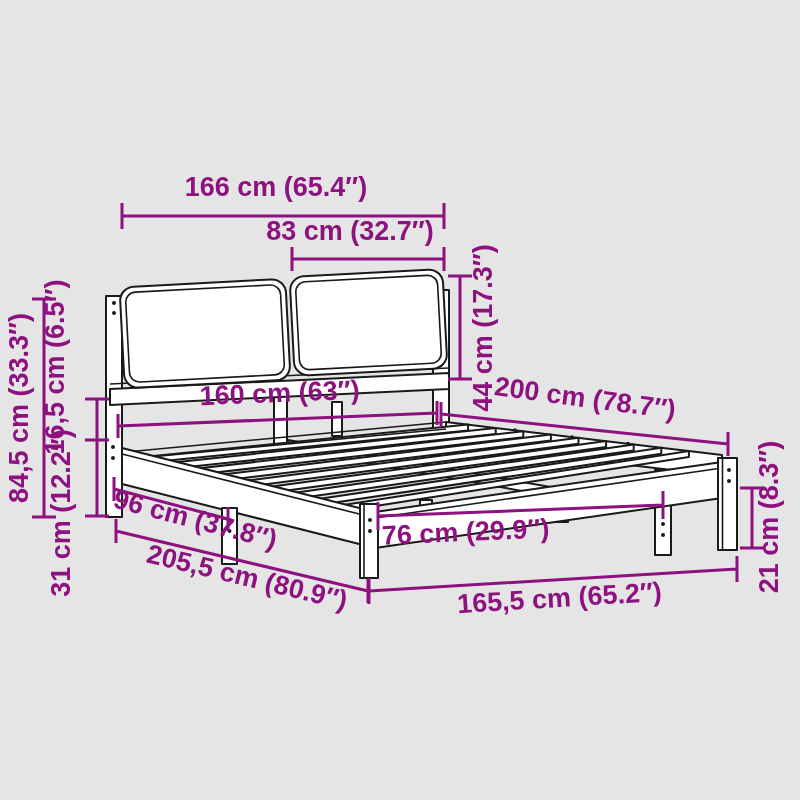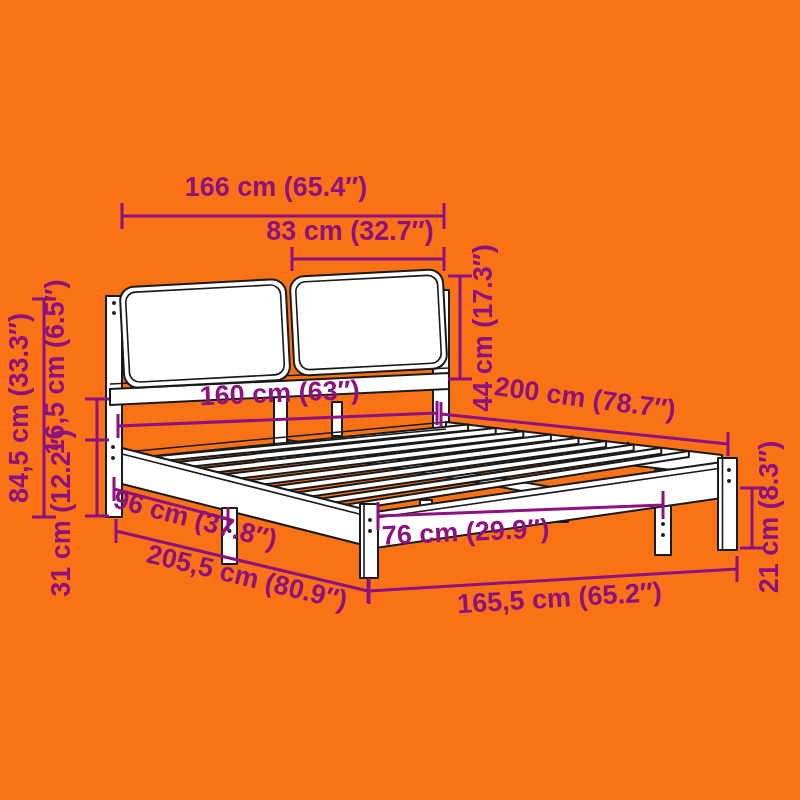--- a/index.html
+++ b/index.html
@@ -1,17 +1,17 @@
 <!DOCTYPE html>
 <html><head>
 <meta charset="utf-8">
 <style>
   html,body{margin:0;padding:0;background:#fff;}
   .canvas{
-    width:800px;height:800px;position:relative;background:#f97316;
+    width:800px;height:800px;position:relative;background:#e5e5e5;
     font-family:"Liberation Sans", sans-serif;
     overflow:hidden;
   }
   svg{display:block;}
   .dim-label{
     font-family:"Liberation Sans", sans-serif;
     font-weight:bold;
     font-size:27px;
     fill:#8D117F;
   }

